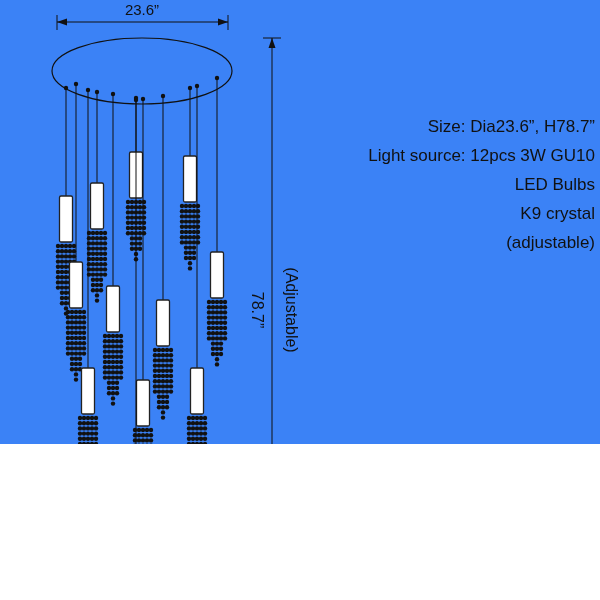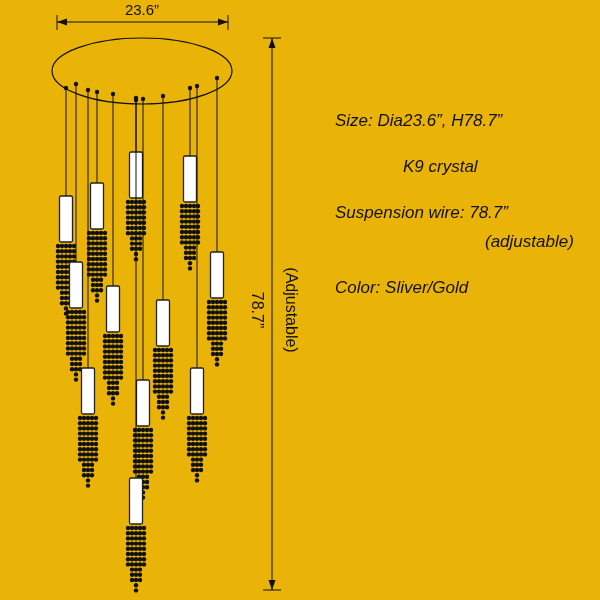--- a/index.html
+++ b/index.html
@@ -1,20 +1,20 @@
 <!DOCTYPE html>
 <html><head>
 <meta charset="utf-8">
 <style>
   html,body{margin:0;padding:0;background:#ffffff;}
   body{font-family:"Liberation Sans",sans-serif;}
-  .canvas{position:relative;width:600px;height:600px;background:#eab308;overflow:hidden;}
+  .canvas{position:relative;width:600px;height:444px;background:#3b82f6;overflow:hidden;text-align:right;}
   .diagram-svg{position:absolute;left:0;top:0;}
   .diagram-svg text{font-family:"Liberation Sans",sans-serif;fill:#111111;}
-  .specs{position:absolute;left:335px;top:106px;width:260px;display:flex;flex-direction:column;gap:17px;color:#111111;font-size:17px;font-style:italic;}
+  .specs{position:absolute;left:335px;top:112px;width:260px;display:flex;flex-direction:column;color:#111111;font-size:17px;}
   .spec-line{line-height:29px;white-space:nowrap;}
   .item2 .cont{margin-left:88px;}
   .item3 .cont{margin-left:68px;}
   .item4 .cont{margin-left:150px;}
 </style>
 </head>
 <body>
 
 <div class="canvas">
 
@@ -744,25 +744,25 @@
       <polygon points="272,590 268.5,580 275.5,580" fill="#111"></polygon>
       <text x="252" y="310" text-anchor="middle" font-size="16" transform="rotate(90 252 310)">78.7”</text>
       <text x="286" y="310" text-anchor="middle" font-size="16" transform="rotate(90 286 310)">(Adjustable)</text>
     </g>
   </svg>
 
   <div class="specs">
       <div class="spec-item item0">
         <div class="spec-line">Size: Dia23.6”, H78.7”</div>
       </div>
+      <div class="spec-item item2">
+        <div class="spec-line">Light source: 12pcs 3W GU10</div>
+        <div class="spec-line cont">LED Bulbs</div>
+      </div>
       <div class="spec-item item3">
         <div class="spec-line cont">K9 crystal</div>
       </div>
       <div class="spec-item item4">
-        <div class="spec-line">Suspension wire: 78.7”</div>
         <div class="spec-line cont">(adjustable)</div>
       </div>
-      <div class="spec-item item5">
-        <div class="spec-line">Color: Sliver/Gold</div>
-      </div>
     </div>
 
 </div>
 
 </body></html>

